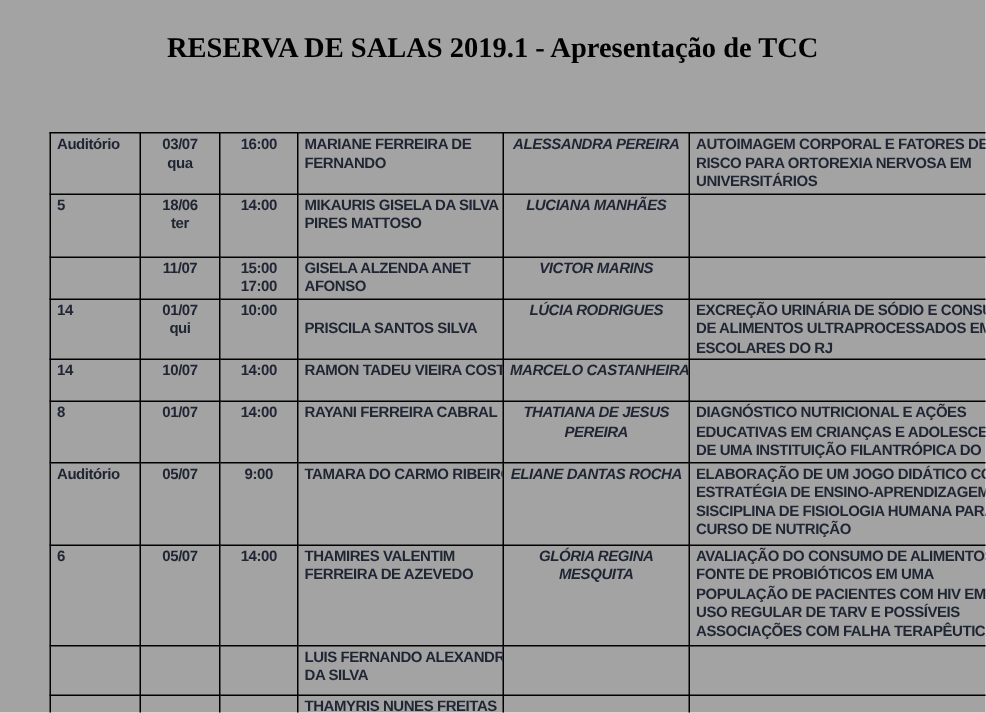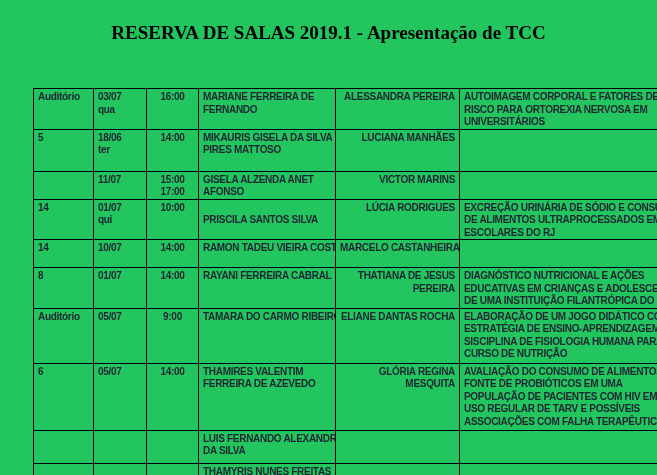--- a/index.html
+++ b/index.html
@@ -8,21 +8,21 @@
     width: 657px;
     height: 475px;
     background: #ffffff;
     overflow: hidden;
     font-family: "Liberation Sans", sans-serif;
   }
   .page {
     position: relative;
     width: 657px;
     height: 475px;
-    background: #22c55e;
+    background: #a3a3a3;
   }
   .doc-title {
     position: absolute;
     top: 22px;
     left: 0;
     width: 657px;
     text-align: center;
     font-family: "Liberation Serif", serif;
     font-weight: bold;
     font-size: 19px;
@@ -47,24 +47,24 @@
     letter-spacing: -0.3px;
     color: #1f2533;
     overflow: hidden;
   }
   .ln {
     line-height: 12.5px;
     min-height: 12.5px;
     white-space: nowrap;
   }
   td.c-room    { text-align: left; margin-top: 12px; }
-  td.c-date    { text-align: left; }
+  td.c-date    { text-align: center; }
   td.c-time    { text-align: center; }
   td.c-student { text-align: left; padding-left: 6px; }
-  td.c-advisor { text-align: right; }
+  td.c-advisor { text-align: center; font-style: italic; }
   td.c-title   { text-align: left; padding-left: 6px; }
   tr:nth-child(1)  td { height: 37px; }
   tr:nth-child(2)  td { height: 39px; }
   tr:nth-child(3)  td { height: 24px; }
   tr:nth-child(4)  td { height: 37px; }
   tr:nth-child(5)  td { height: 25px; }
   tr:nth-child(6)  td { height: 37px; }
   tr:nth-child(7)  td { height: 52px; }
   tr:nth-child(8)  td { height: 64px; }
   tr:nth-child(9)  td { height: 30px; }

